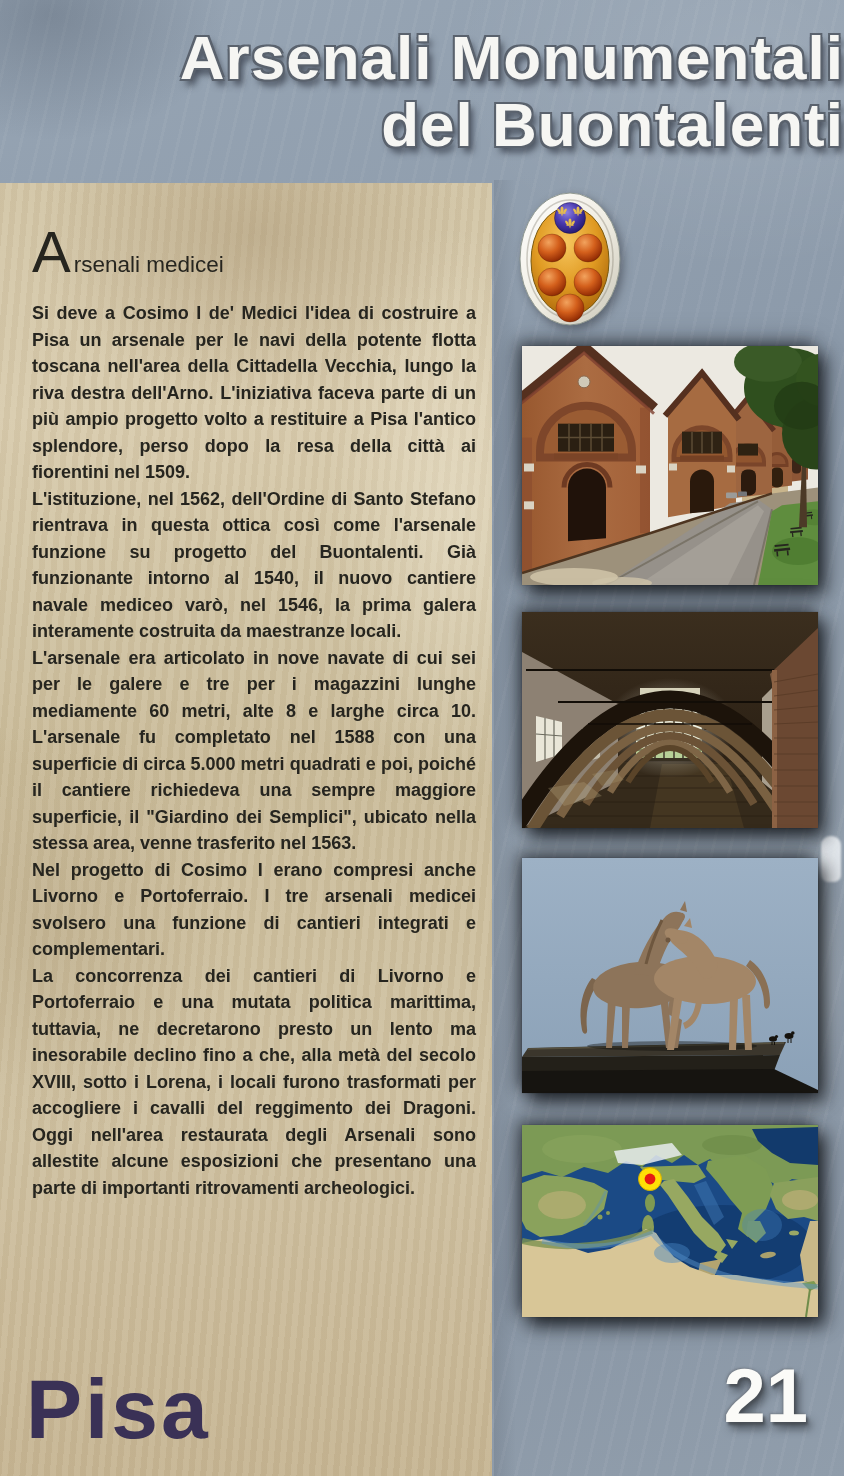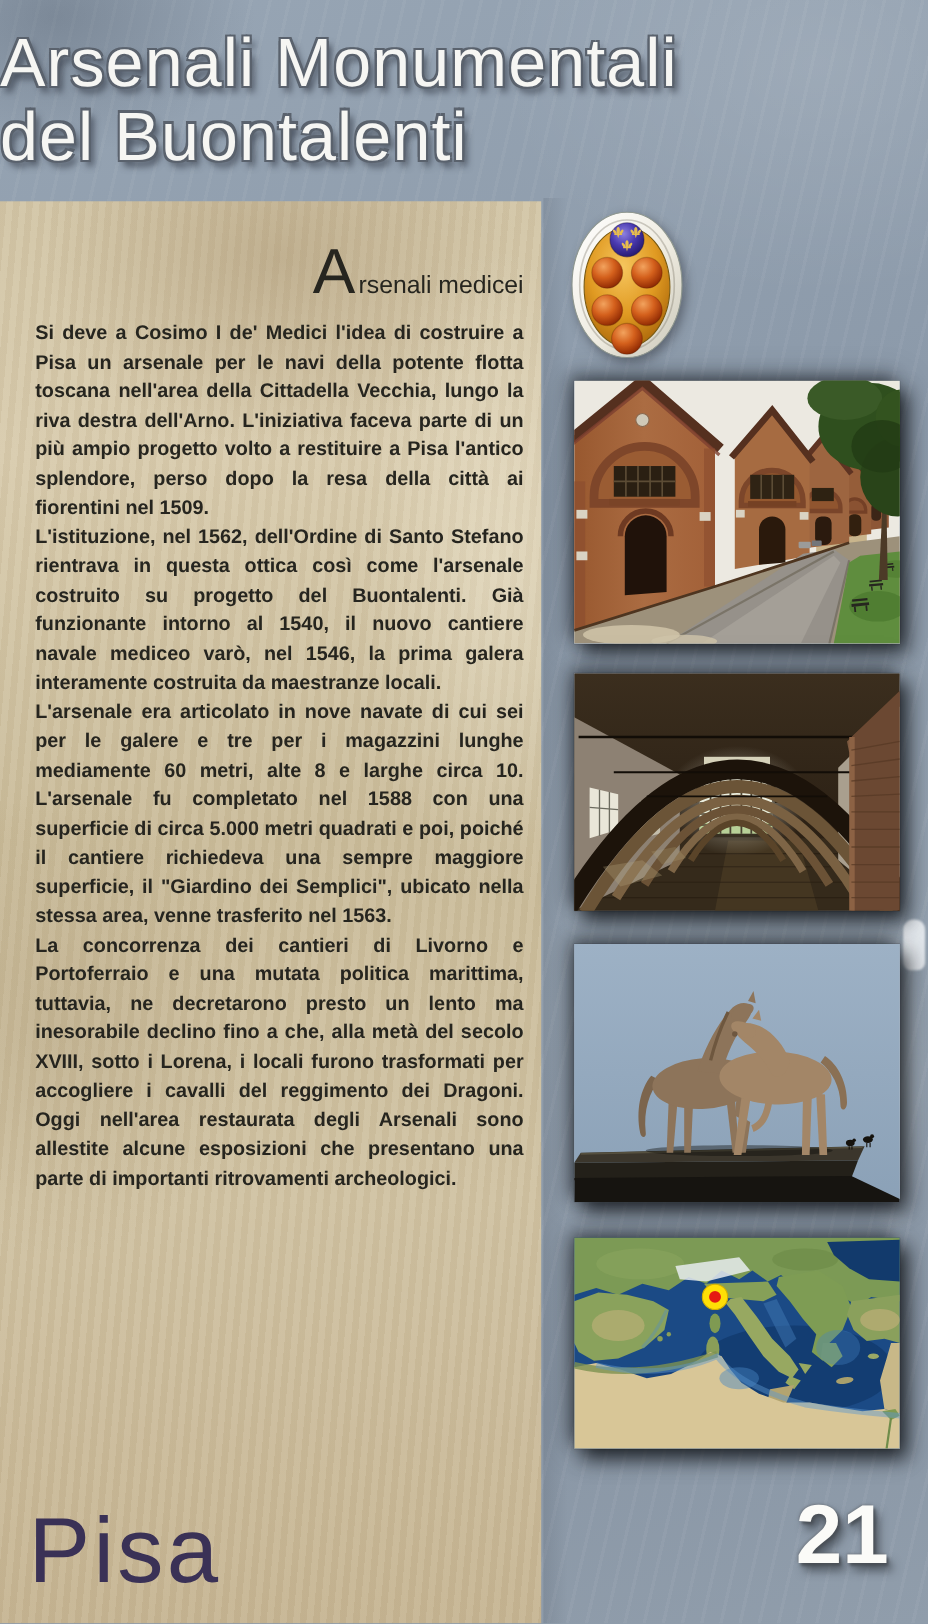--- a/index.html
+++ b/index.html
@@ -11,39 +11,39 @@
       repeating-linear-gradient(103deg, rgba(255,255,255,.045) 0 3px, rgba(0,0,0,0) 3px 17px),
       linear-gradient(168deg,#97a5b4 0%,#8b99a9 34%,#93a0ae 62%,#8a97a6 84%,#909dab 100%);}
   .bg-patch{position:absolute;pointer-events:none;}
   .patch-band{left:782px;top:828px;width:62px;height:310px;
     background:radial-gradient(closest-side, rgba(232,238,241,.45), rgba(232,238,241,0));filter:blur(2px);}
   .patch-bottle{left:821px;top:836px;width:20px;height:46px;border-radius:9px 9px 7px 7px;
     background:rgba(246,249,251,.8);filter:blur(1px);}
   .patch-seam{left:494px;top:180px;width:22px;height:1296px;
     background:linear-gradient(90deg, rgba(50,58,70,.14), rgba(50,58,70,0));}
 
-  .title{position:absolute;left:0;top:24px;width:100%;text-align:left;
-    font-weight:normal;font-size:62px;line-height:67px;letter-spacing:1px;color:#f6f6f3;
+  .title{position:absolute;left:0;top:24px;width:100%;text-align:right;
+    font-weight:bold;font-size:62px;line-height:67px;letter-spacing:1px;color:#f6f6f3;
     text-shadow:-2px -2px 0 #5a626d, 2px -2px 0 #5a626d, -2px 2px 0 #5a626d, 2px 2px 0 #5a626d,
       4px 6px 7px rgba(40,46,58,.75);}
 
   .text-panel{position:absolute;left:0;top:183px;width:492px;height:1293px;
     background:
       radial-gradient(ellipse 300px 240px at 52% 4%, rgba(145,120,84,.30), transparent 72%),
       radial-gradient(ellipse 180px 420px at 92% 26%, rgba(255,250,234,.30), transparent 70%),
       radial-gradient(ellipse 260px 300px at 10% 58%, rgba(150,130,95,.18), transparent 70%),
       repeating-linear-gradient(95deg, rgba(120,95,60,.05) 0 6px, rgba(255,255,255,.05) 6px 12px),
       linear-gradient(180deg,#d2c5a6 0%,#d8cbad 18%,#cabc9a 45%,#d0c2a2 70%,#c6b593 100%);}
   .article{position:absolute;left:0;top:0;width:100%;box-sizing:border-box;padding:38px 16px 0 32px;
     color:#26251f;font-size:18px;line-height:26.5px;text-align:justify;}
   .article p{margin:0;font-weight:bold;}
-  .heading{line-height:52px;white-space:nowrap;margin-bottom:3px;text-align:right;}
+  .heading{line-height:62px;white-space:nowrap;margin-bottom:3px;text-align:left;}
   .dropcap{font-size:58px;letter-spacing:1px;}
   .heading-rest{font-size:22.5px;margin-left:2px;}
-  .place{position:absolute;left:26px;bottom:18px;font-size:84px;font-weight:400;
+  .place{position:absolute;left:26px;bottom:18px;font-size:84px;font-weight:700;
     letter-spacing:3px;color:#3a3156;}
 
   .crest{position:absolute;left:518px;top:191px;width:104px;height:136px;margin:0;
     filter:drop-shadow(3px 4px 5px rgba(30,34,42,.45));}
   .photo{position:absolute;left:522px;width:296px;margin:0;
     box-shadow:0 0 1px rgba(0,0,0,.35), 7px 9px 16px rgba(10,12,16,.75),
       -5px -5px 13px rgba(10,12,16,.42), 0 0 30px rgba(18,20,26,.28);}
   .photo svg, .crest svg{display:block;width:100%;height:100%;}
   .photo1{top:346px;height:239px;}
   .photo2{top:612px;height:216px;}
@@ -66,22 +66,23 @@
     <div>Arsenali Monumentali</div>
     <div>del Buontalenti</div>
   </header>
 
   <section class="text-panel">
     <div class="article">
       <div class="heading">
         <span class="dropcap">A</span><span class="heading-rest">rsenali medicei</span>
       </div>
       <p>Si deve a Cosimo I de' Medici l'idea di costruire a Pisa un arsenale per le navi della potente flotta toscana nell'area della Cittadella Vecchia, lungo la riva destra dell'Arno. L'iniziativa faceva parte di un più ampio progetto volto a restituire a Pisa l'antico splendore, perso dopo la resa della città ai fiorentini nel 1509.</p>
-      <p>L'istituzione, nel 1562, dell'Ordine di Santo Stefano rientrava in questa ottica così come l'arsenale costruito su progetto del Buontalenti. Già funzionante intorno al 1540, il nuovo cantiere navale mediceo varò, nel 1546, la prima galera interamente costruita da maestranze locali.</p>
+      <p>L'istituzione, nel 1562, dell'Ordine di Santo Stefano rientrava in questa ottica così come l'arsenale funzione su progetto del Buontalenti. Già funzionante intorno al 1540, il nuovo cantiere navale mediceo varò, nel 1546, la prima galera interamente costruita da maestranze locali.</p>
       <p>L'arsenale era articolato in nove navate di cui sei per le galere e tre per i magazzini lunghe mediamente 60 metri, alte 8 e larghe circa 10. L'arsenale fu completato nel 1588 con una superficie di circa 5.000 metri quadrati e poi, poiché il cantiere richiedeva una sempre maggiore superficie, il "Giardino dei Semplici", ubicato nella stessa area, venne trasferito nel 1563.</p>
+      <p>Nel progetto di Cosimo I erano compresi anche Livorno e Portoferraio. I tre arsenali medicei svolsero una funzione di cantieri integrati e complementari.</p>
       <p>La concorrenza dei cantieri di Livorno e Portoferraio e una mutata politica marittima, tuttavia, ne decretarono presto un lento ma inesorabile declino fino a che, alla metà del secolo XVIII, sotto i Lorena, i locali furono trasformati per accogliere i cavalli del reggimento dei Dragoni. Oggi nell'area restaurata degli Arsenali sono allestite alcune esposizioni che presentano una parte di importanti ritrovamenti archeologici.</p>
     </div>
     <div class="place">Pisa</div>
   </section>
 
   <figure class="crest" aria-label="Medici coat of arms: gold oval shield with five red balls and one blue ball bearing gold fleurs-de-lis, in a white oval frame">
     <svg viewBox="0 0 104 136" preserveAspectRatio="none">
       <defs>
         <linearGradient id="e_ring" x1="0" y1="0" x2="1" y2="1">
           <stop offset="0" stop-color="#ffffff"></stop>

